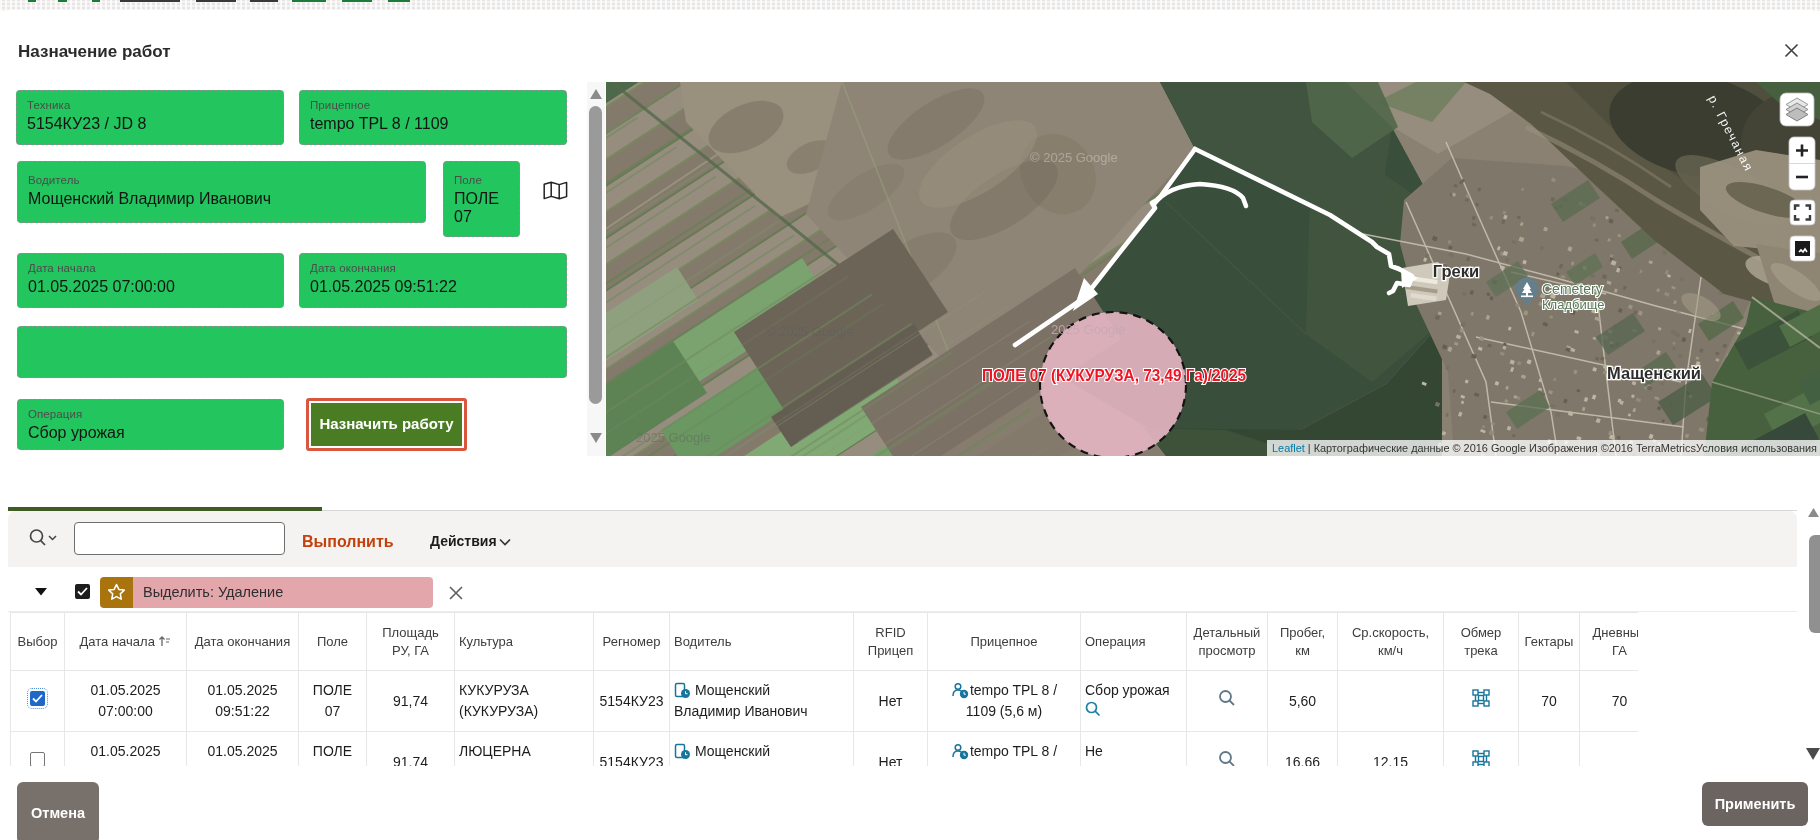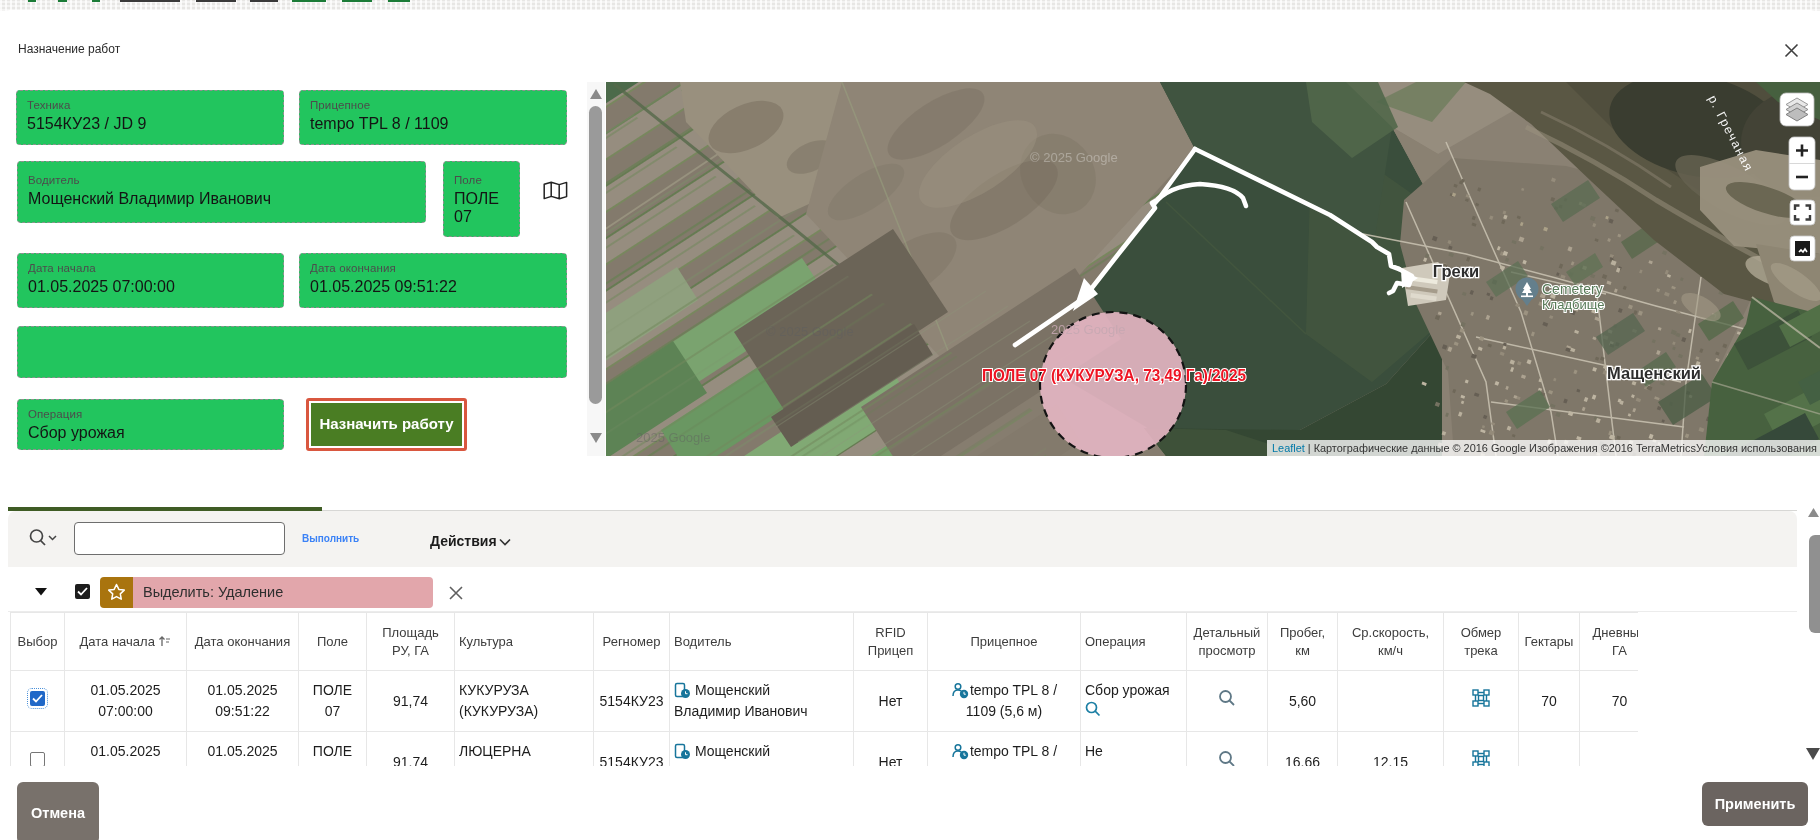--- a/index.html
+++ b/index.html
@@ -20,28 +20,28 @@
 <div class="ab" style="left:92px;top:0;width:8px;height:2px;background:#1c7c38"></div>
 <div class="ab" style="left:120px;top:0;width:60px;height:2px;background:#3a3a3a"></div>
 <div class="ab" style="left:196px;top:0;width:40px;height:2px;background:#3a3a3a"></div>
 <div class="ab" style="left:250px;top:0;width:28px;height:2px;background:#3a3a3a"></div>
 <div class="ab" style="left:292px;top:0;width:34px;height:2px;background:#1c7c38"></div>
 <div class="ab" style="left:342px;top:0;width:30px;height:2px;background:#1c7c38"></div>
 <div class="ab" style="left:388px;top:0;width:22px;height:2px;background:#1c7c38"></div>
 
 <div class="ab" style="left:0;top:10px;width:1820px;height:830px;background:#fff;border-radius:10px 10px 0 0"></div>
 
-<div class="ab" style="left:18px;top:42px;font-size:12px;font-weight:400;color:#2b2b2b">Назначение работ</div>
+<div class="ab" style="left:18px;top:42px;font-size:17px;font-weight:700;color:#2b2b2b">Назначение работ</div>
 <svg class="ab" style="left:1784px;top:43px" width="15" height="15" viewBox="0 0 15 15">
     <path d="M1.5 1.5 L13.5 13.5 M13.5 1.5 L1.5 13.5" stroke="#3f3f3f" stroke-width="1.6"></path>
   </svg>
 
 <div class="fld" style="left:16px;top:90px;width:268px;height:55px">
     <div class="lb">Техника</div>
-    <div class="vl">5154КУ23 / JD 9</div>
+    <div class="vl">5154КУ23 / JD 8</div>
   </div>
 <div class="fld" style="left:299px;top:90px;width:268px;height:55px">
     <div class="lb">Прицепное</div>
     <div class="vl">tempo TPL 8 / 1109</div>
   </div>
 <div class="fld" style="left:17px;top:161px;width:409px;height:62px">
     <div class="lb" style="margin-top:4px">Водитель</div>
     <div class="vl">Мощенский Владимир Иванович</div>
   </div>
 <div class="fld" style="left:443px;top:161px;width:77px;height:76px">
@@ -524,21 +524,21 @@
 <div class="ab" style="left:8px;top:510px;width:1789px;height:1px;background:#d7d7d5"></div>
 <div class="ab" style="left:8px;top:507px;width:314px;height:4px;background:#3f5c25"></div>
 <div class="ab" style="left:8px;top:511px;width:1789px;height:56px;background:#f4f3f1;border-radius:8px 8px 0 0"></div>
 
 <svg class="ab" style="left:28px;top:528px" width="30" height="20" viewBox="0 0 30 20">
     <circle cx="8.5" cy="8" r="6" fill="none" stroke="#444" stroke-width="1.7"></circle>
     <line x1="12.7" y1="12.6" x2="17" y2="17" stroke="#444" stroke-width="1.7"></line>
     <path d="M21 8 l3.5 3.5 L28 8" fill="none" stroke="#444" stroke-width="1.5"></path>
   </svg>
 <div class="ab" style="left:74px;top:522px;width:211px;height:33px;background:#fff;border:1px solid #6e6e6e;border-radius:4px"></div>
-<div class="ab" style="left:302px;top:533px;font-size:10px;font-weight:bold;color:#3b82f6">Выполнить</div>
+<div class="ab" style="left:302px;top:533px;font-size:16px;font-weight:bold;color:#c2410c">Выполнить</div>
 <div class="ab" style="left:430px;top:533px;font-size:14px;font-weight:bold;color:#1c1c1c">Действия</div>
 <svg class="ab" style="left:498px;top:538px" width="14" height="9" viewBox="0 0 14 9">
     <path d="M2 1.5 l5 5 5-5" fill="none" stroke="#333" stroke-width="1.6"></path>
   </svg>
 
 <div class="ab" style="left:8px;top:567px;width:1789px;height:45px;background:#fff;border-bottom:1px solid #ececec"></div>
 <svg class="ab" style="left:34px;top:587px" width="14" height="9" viewBox="0 0 14 9">
     <path d="M1 1 h12 l-6 7.5 z" fill="#111"></path>
   </svg>
 <div class="ab" style="left:75px;top:584px;width:15px;height:15px;background:#1d1d1d;border-radius:2px"></div>

